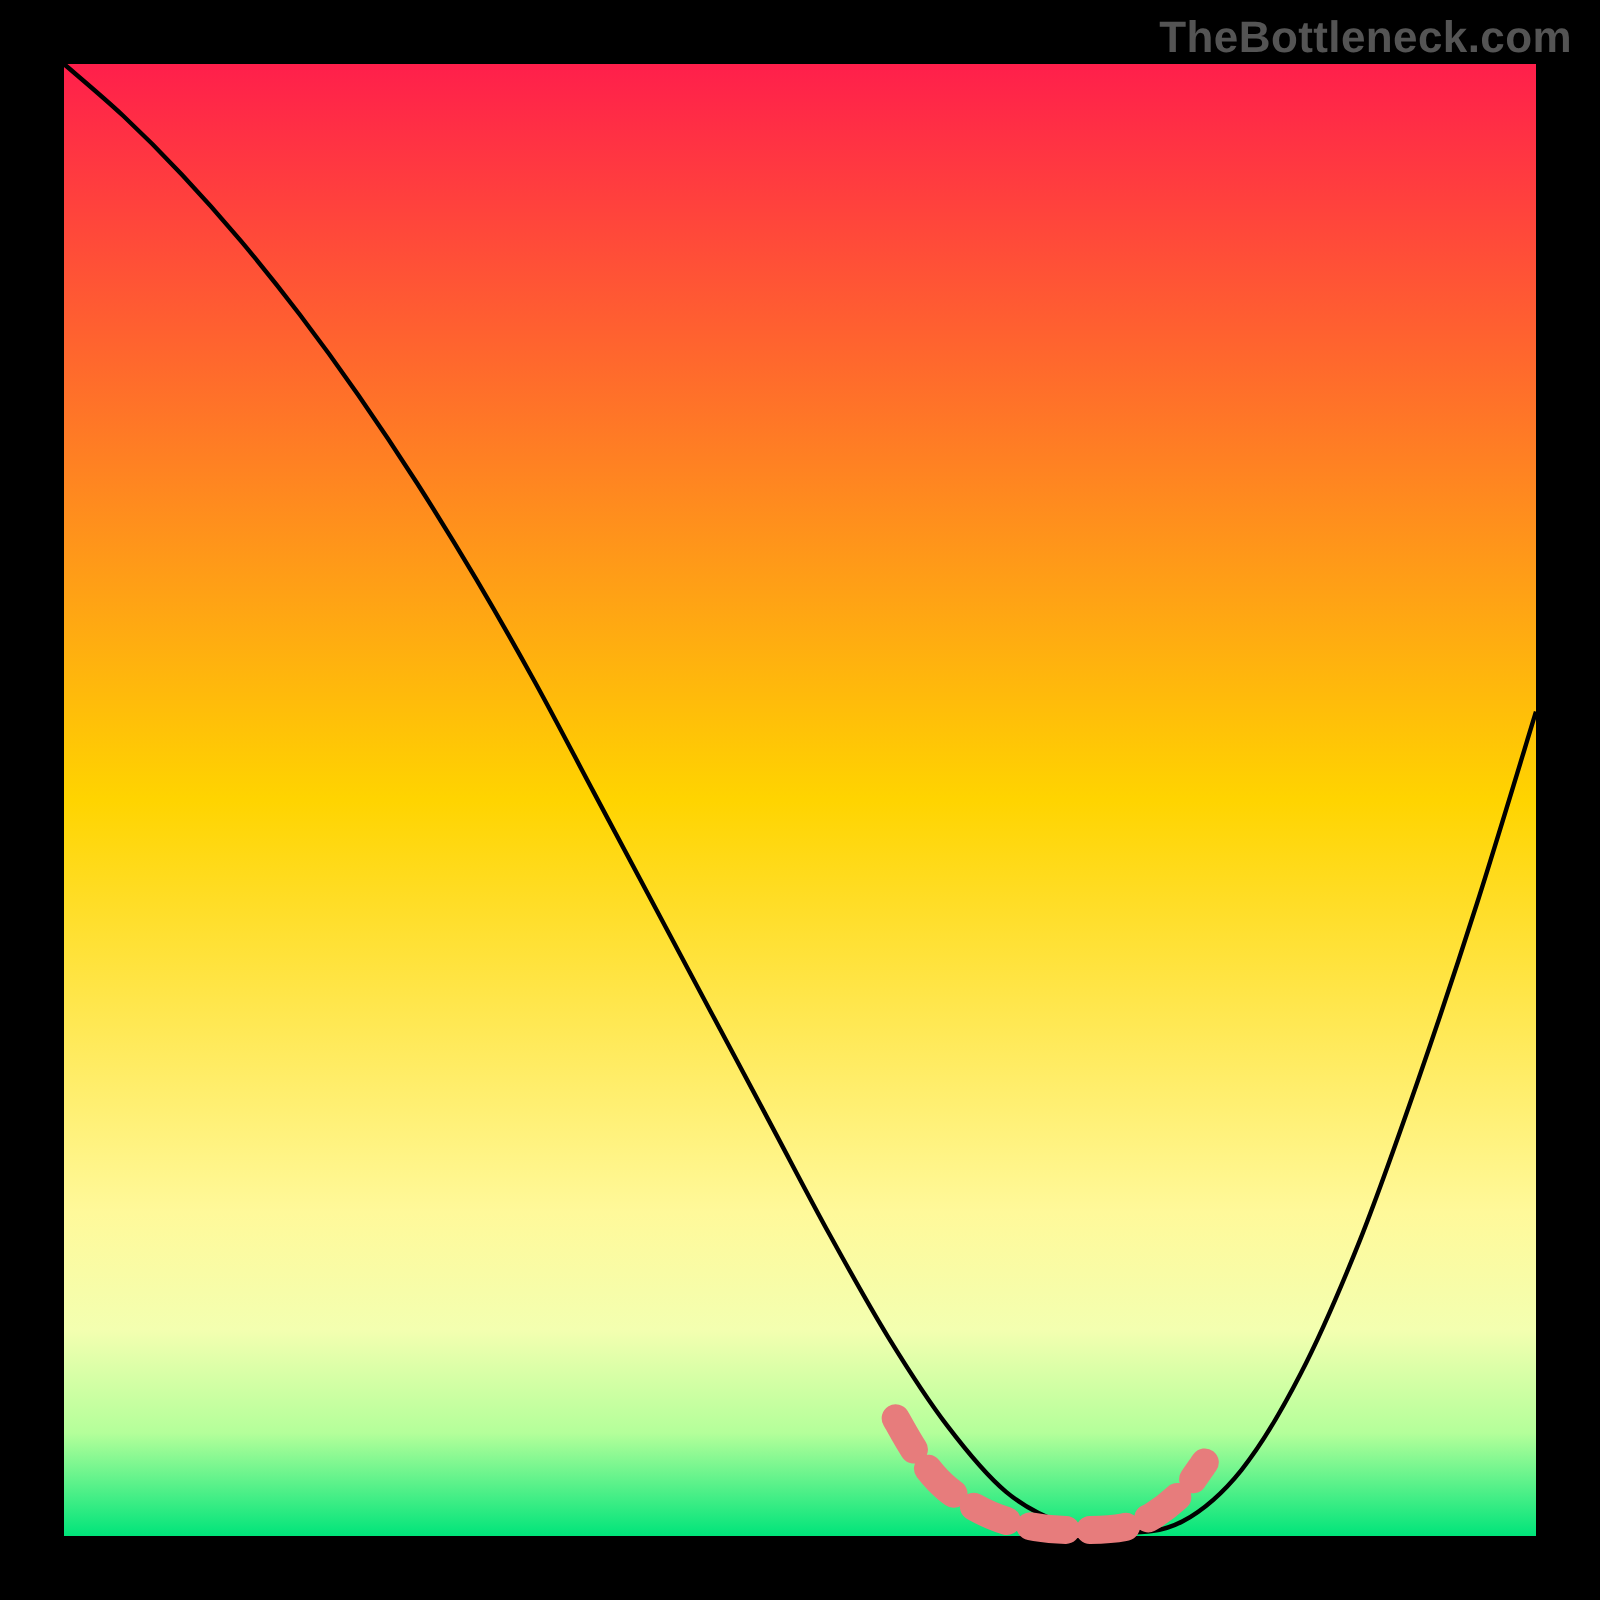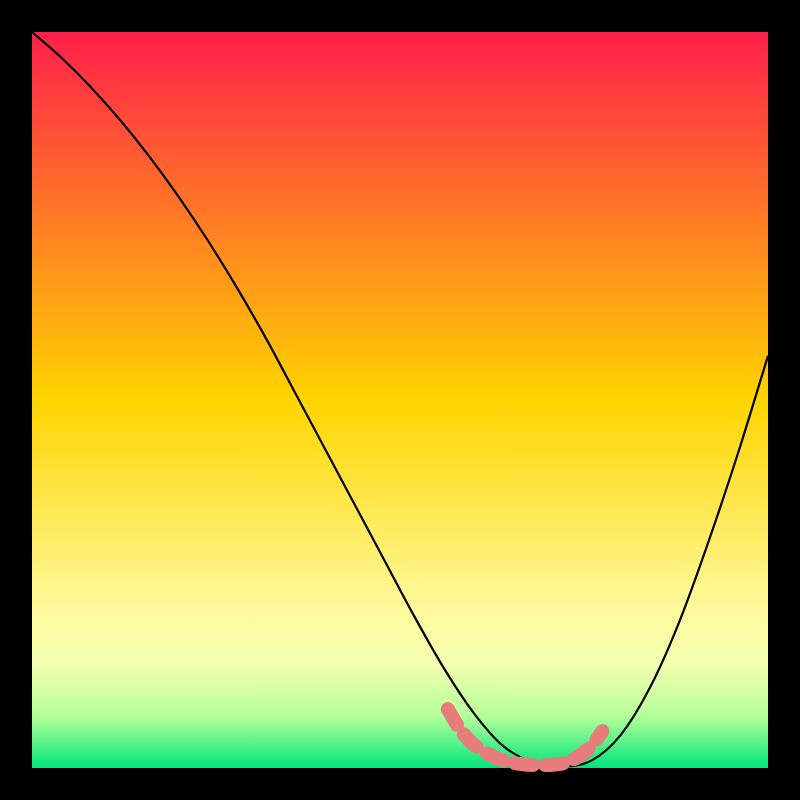--- a/index.html
+++ b/index.html
@@ -46,13 +46,14 @@
           <stop offset="78%" stop-color="#fff99a"></stop>
           <stop offset="86%" stop-color="#f3ffb0"></stop>
           <stop offset="93%" stop-color="#b4ff9a"></stop>
           <stop offset="100%" stop-color="#00e47a"></stop>
         </linearGradient>
       </defs>
       <rect x="32" y="32" width="736" height="736" fill="url(#bg-grad)"></rect>
       <path d="M 32 32 C 36.906666666666666 36.29333333333334, 51.626666666666665 48.560000000000024, 61.44 57.76000000000002 C 71.25333333333333 66.96000000000001, 81.06666666666666 76.7733333333333, 90.88 87.19999999999996 C 100.69333333333333 97.62666666666662, 110.50666666666666 108.66666666666664, 120.32 120.32 C 130.13333333333333 131.97333333333333, 139.94666666666666 144.24000000000004, 149.76 157.12000000000003 C 159.57333333333332 170.00000000000003, 169.38666666666668 183.49333333333334, 179.20000000000002 197.6 C 189.01333333333335 211.70666666666665, 198.82666666666665 226.42666666666668, 208.64 241.76000000000002 C 218.45333333333332 257.09333333333336, 228.26666666666668 273.03999999999996, 238.08 289.59999999999997 C 247.89333333333335 306.15999999999997, 257.70666666666665 323.3333333333333, 267.52 341.12 C 277.3333333333333 358.9066666666667, 287.14666666666665 377.91999999999996, 296.96 396.32 C 306.7733333333333 414.72, 316.5866666666667 433.12, 326.40000000000003 451.52000000000004 C 336.21333333333337 469.9200000000001, 346.02666666666664 488.32000000000005, 355.84 506.72 C 365.6533333333333 525.12, 375.46666666666664 543.52, 385.28 561.92 C 395.0933333333333 580.3199999999999, 404.9066666666667 599.3333333333334, 414.72 617.12 C 424.53333333333336 634.9066666666666, 434.3466666666667 652.6933333333333, 444.16 668.64 C 453.97333333333336 684.5866666666667, 463.78666666666663 699.9200000000001, 473.59999999999997 712.8000000000001 C 483.4133333333333 725.6800000000001, 493.2266666666667 737.7013333333333, 503.04 745.92 C 512.8533333333334 754.1386666666666, 522.6666666666667 758.6773333333333, 532.48 762.112 C 542.2933333333333 765.5466666666666, 552.1066666666666 766.7733333333333, 561.92 766.528 C 571.7333333333333 766.2826666666667, 581.5466666666666 765.9146666666667, 591.36 760.64 C 601.1733333333334 755.3653333333333, 610.9866666666667 747.1466666666666, 620.8000000000001 734.88 C 630.6133333333335 722.6133333333333, 640.4266666666667 706.0533333333333, 650.24 687.04 C 660.0533333333333 668.0266666666666, 669.8666666666666 645.3333333333334, 679.68 620.8000000000001 C 689.4933333333333 596.2666666666668, 699.3066666666666 568.0533333333333, 709.12 539.8399999999999 C 718.9333333333334 511.62666666666655, 728.7466666666667 482.1866666666667, 738.56 451.52000000000004 C 748.3733333333332 420.85333333333335, 763.0933333333334 371.78666666666663, 768 355.84" fill="none" stroke="#000000" stroke-width="2.2"></path>
       <path d="M 447.84 709.12 C 449.67999999999995 712.1866666666667, 454.58666666666664 721.632, 458.88 727.52 C 463.17333333333335 733.408, 467.46666666666664 739.4186666666667, 473.59999999999997 744.448 C 479.7333333333333 749.4773333333333, 488.32 754.5066666666667, 495.68 757.696 C 503.04 760.8853333333334, 510.4 762.3573333333333, 517.76 763.584 C 525.12 764.8106666666666, 532.4799999999999 765.056, 539.8399999999999 765.056 C 547.1999999999999 765.056, 555.7866666666666 764.8106666666666, 561.92 763.584 C 568.0533333333333 762.3573333333333, 571.7333333333333 760.64, 576.64 757.696 C 581.5466666666666 754.7520000000001, 587.0666666666667 750.336, 591.36 745.92 C 595.6533333333333 741.5039999999999, 600.56 733.6533333333333, 602.4 731.1999999999999" fill="none" stroke="#e77c7c" stroke-width="14" stroke-linecap="round" stroke-dasharray="18 12"></path>
     </svg>
+  <div class="watermark">TheBottleneck.com</div>
 </div>
 
 </body></html>

